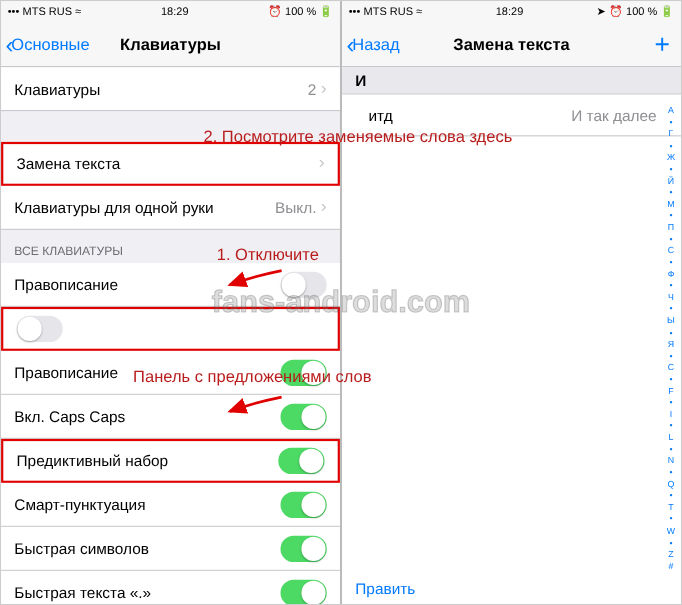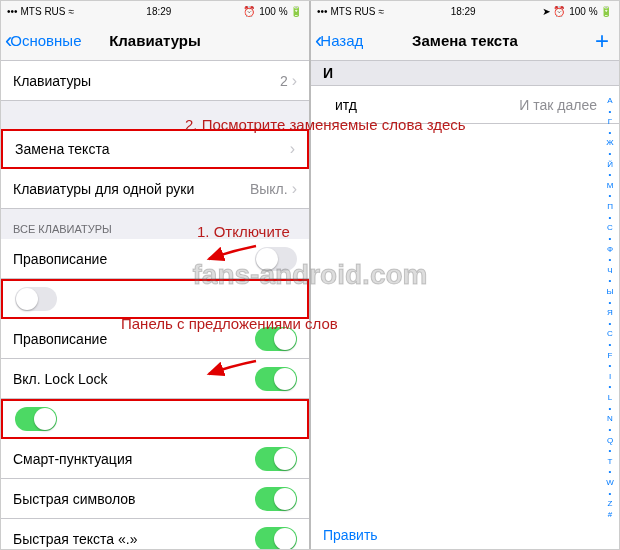--- a/index.html
+++ b/index.html
@@ -93,26 +93,27 @@
             <div class="knob"></div>
           </div>
       </div>
       <div class="row">
         <span class="label">Правописание</span>
         <div class="toggle on">
             <div class="knob"></div>
           </div>
       </div>
       <div class="row">
-        <span class="label">Вкл. Lock Lock</span>
+        <span class="label">Вкл. Caps Caps</span>
         <div class="toggle on">
             <div class="knob"></div>
           </div>
       </div>
       <div class="row redbox">
+        <span class="label">Предиктивный набор</span>
         <div class="toggle on">
             <div class="knob"></div>
           </div>
       </div>
       <div class="row">
         <span class="label">Смарт-пунктуация</span>
         <div class="toggle on">
             <div class="knob"></div>
           </div>
       </div>
@@ -201,21 +202,21 @@
         <span>W</span>
         <span>•</span>
         <span>Z</span>
         <span>#</span>
       </div>
     <div class="footer-link">Править</div>
   </div>
 
   <div class="anno" style="left:196px; top:222px;">1. Отключите</div>
   <div class="anno" style="left:184px; top:115px; width:420px;">2. Посмотрите заменяемые слова здесь</div>
-  <div class="anno" style="left:120px; top:314px;">Панель с предложениями слов</div>
+  <div class="anno" style="left:120px; top:333px;">Панель с предложениями слов</div>
 
   <svg class="arrow" style="left:200px; top:240px;" width="60" height="30">
     <defs>
         <marker id="ah1" markerWidth="8" markerHeight="8" refX="6" refY="3" orient="auto">
           <path d="M0,0 L7,3 L0,6 Z" fill="#e00000"></path>
         </marker>
       </defs>
     <path d="M55,5 Q30,10 8,18" stroke="#e00000" stroke-width="2.5" fill="none" marker-end="url(#ah1)"></path>
   </svg>
   <svg class="arrow" style="left:200px; top:355px;" width="60" height="30">

